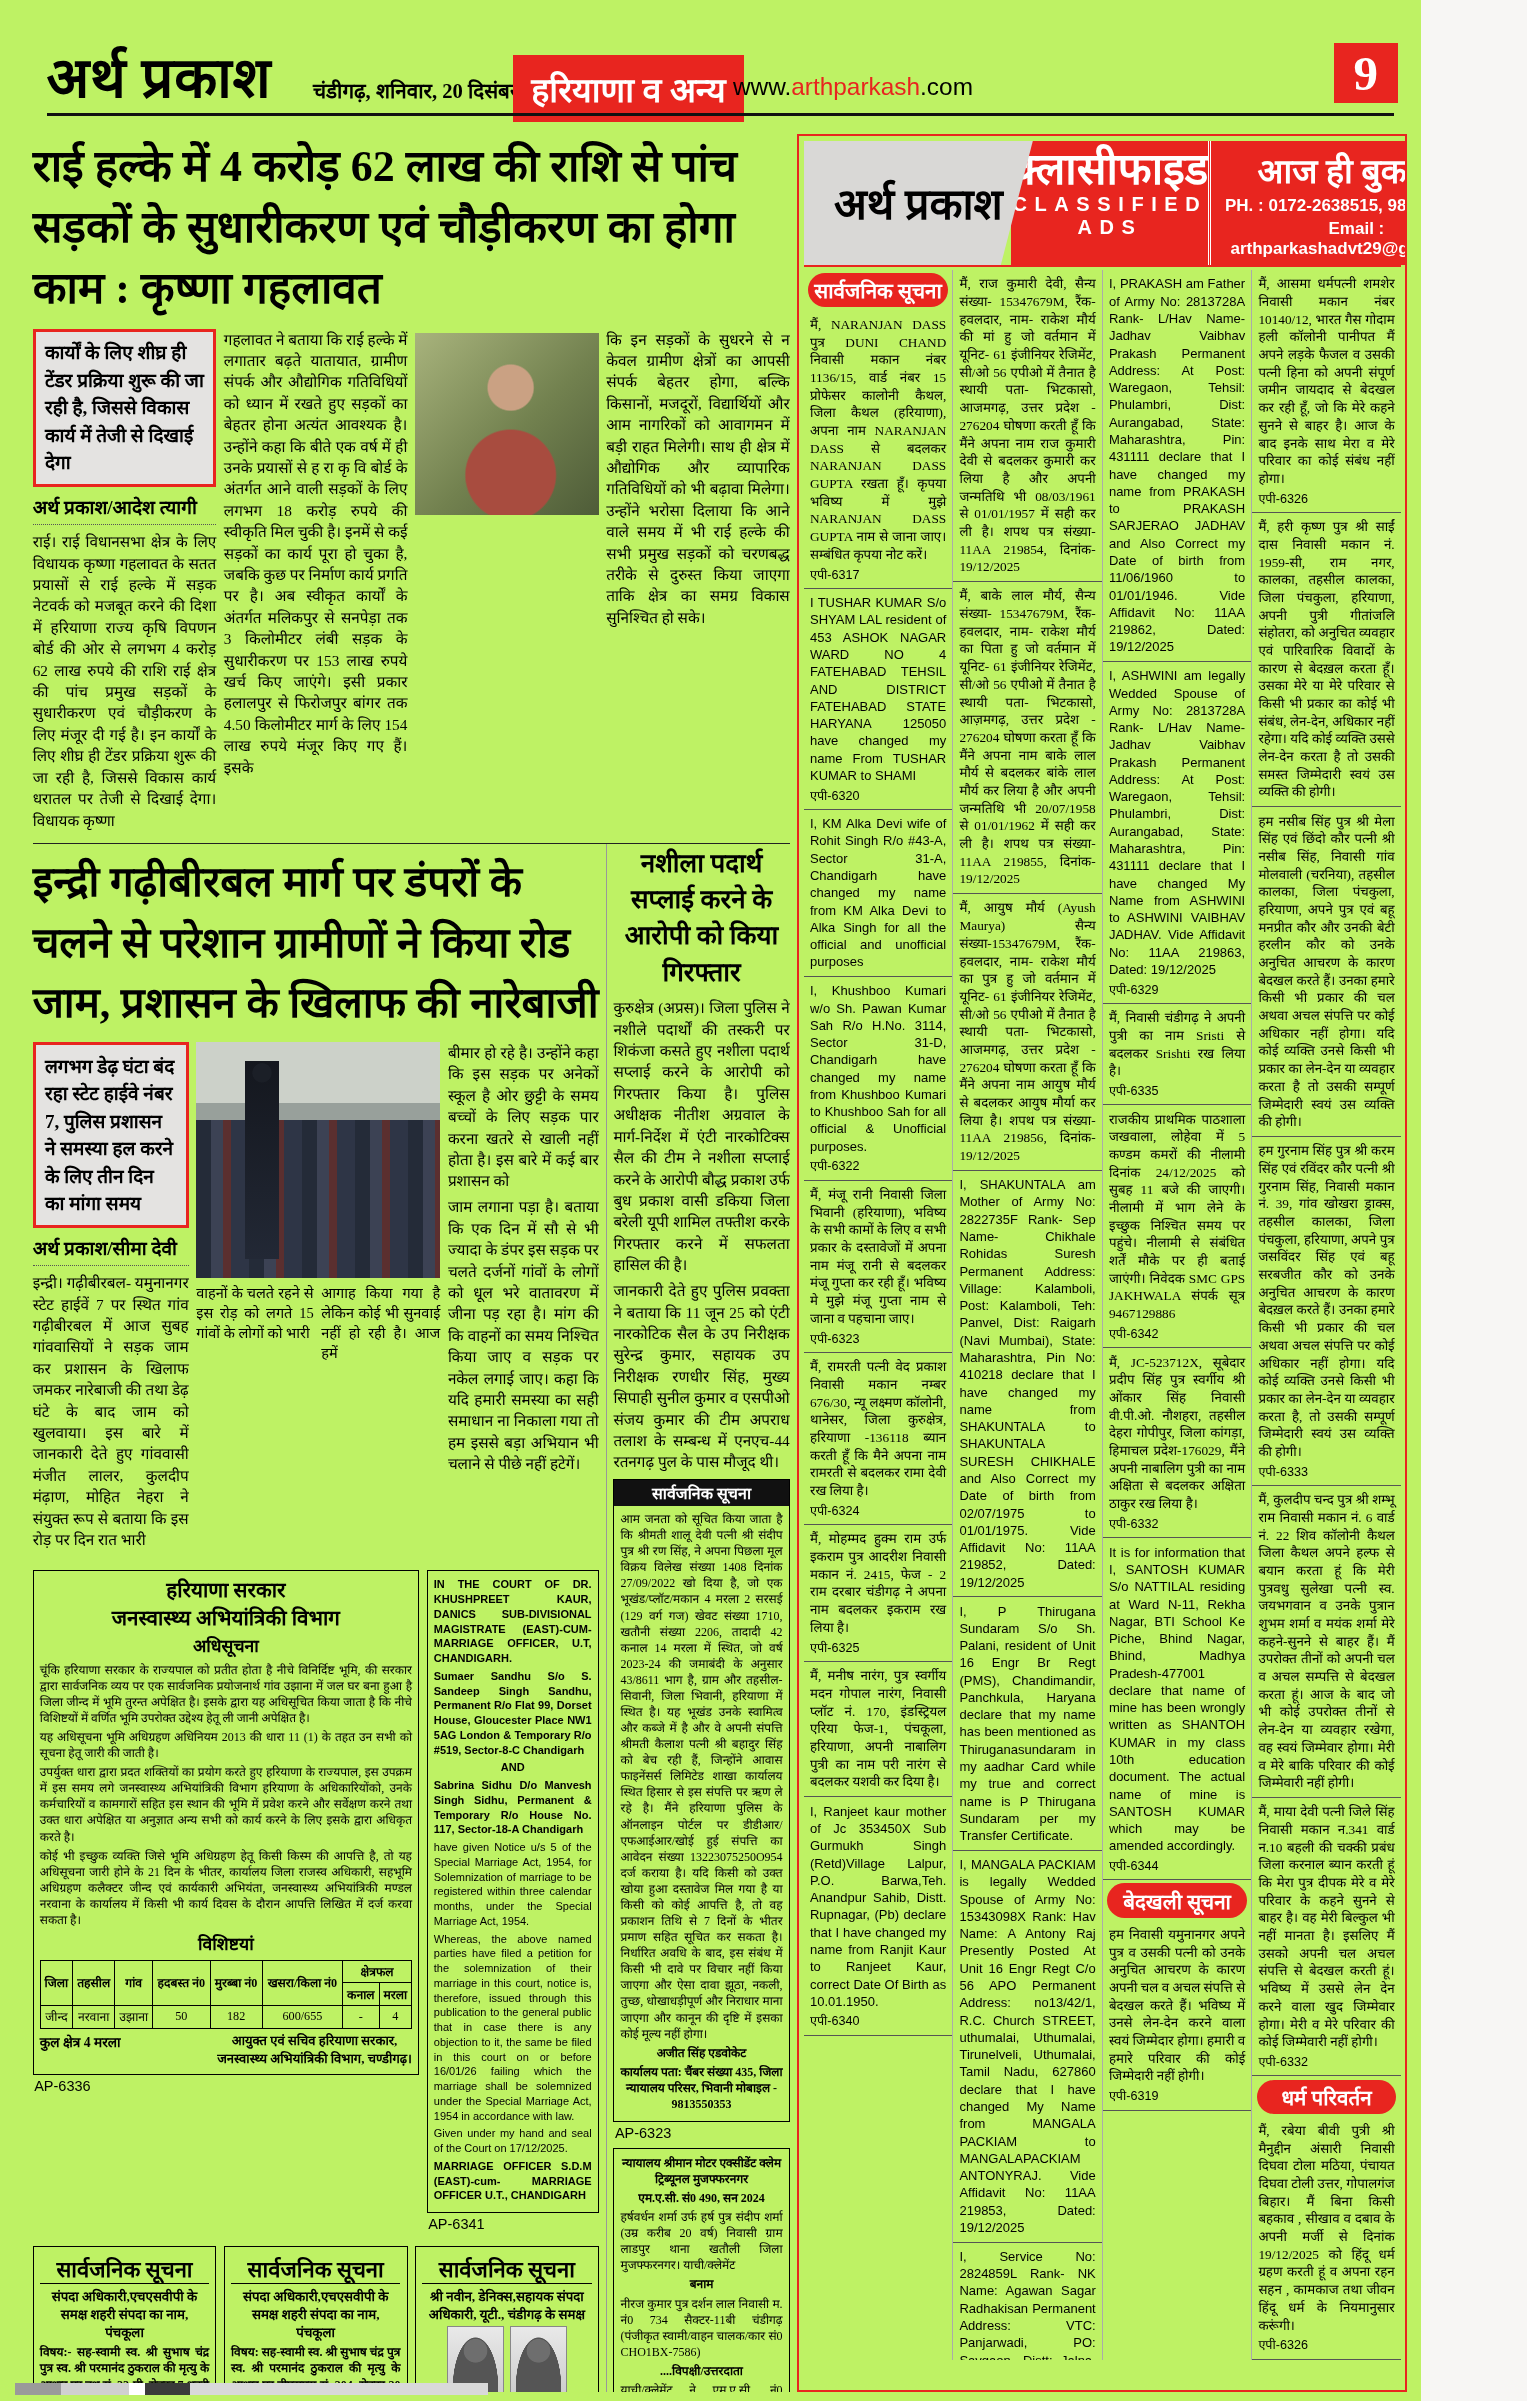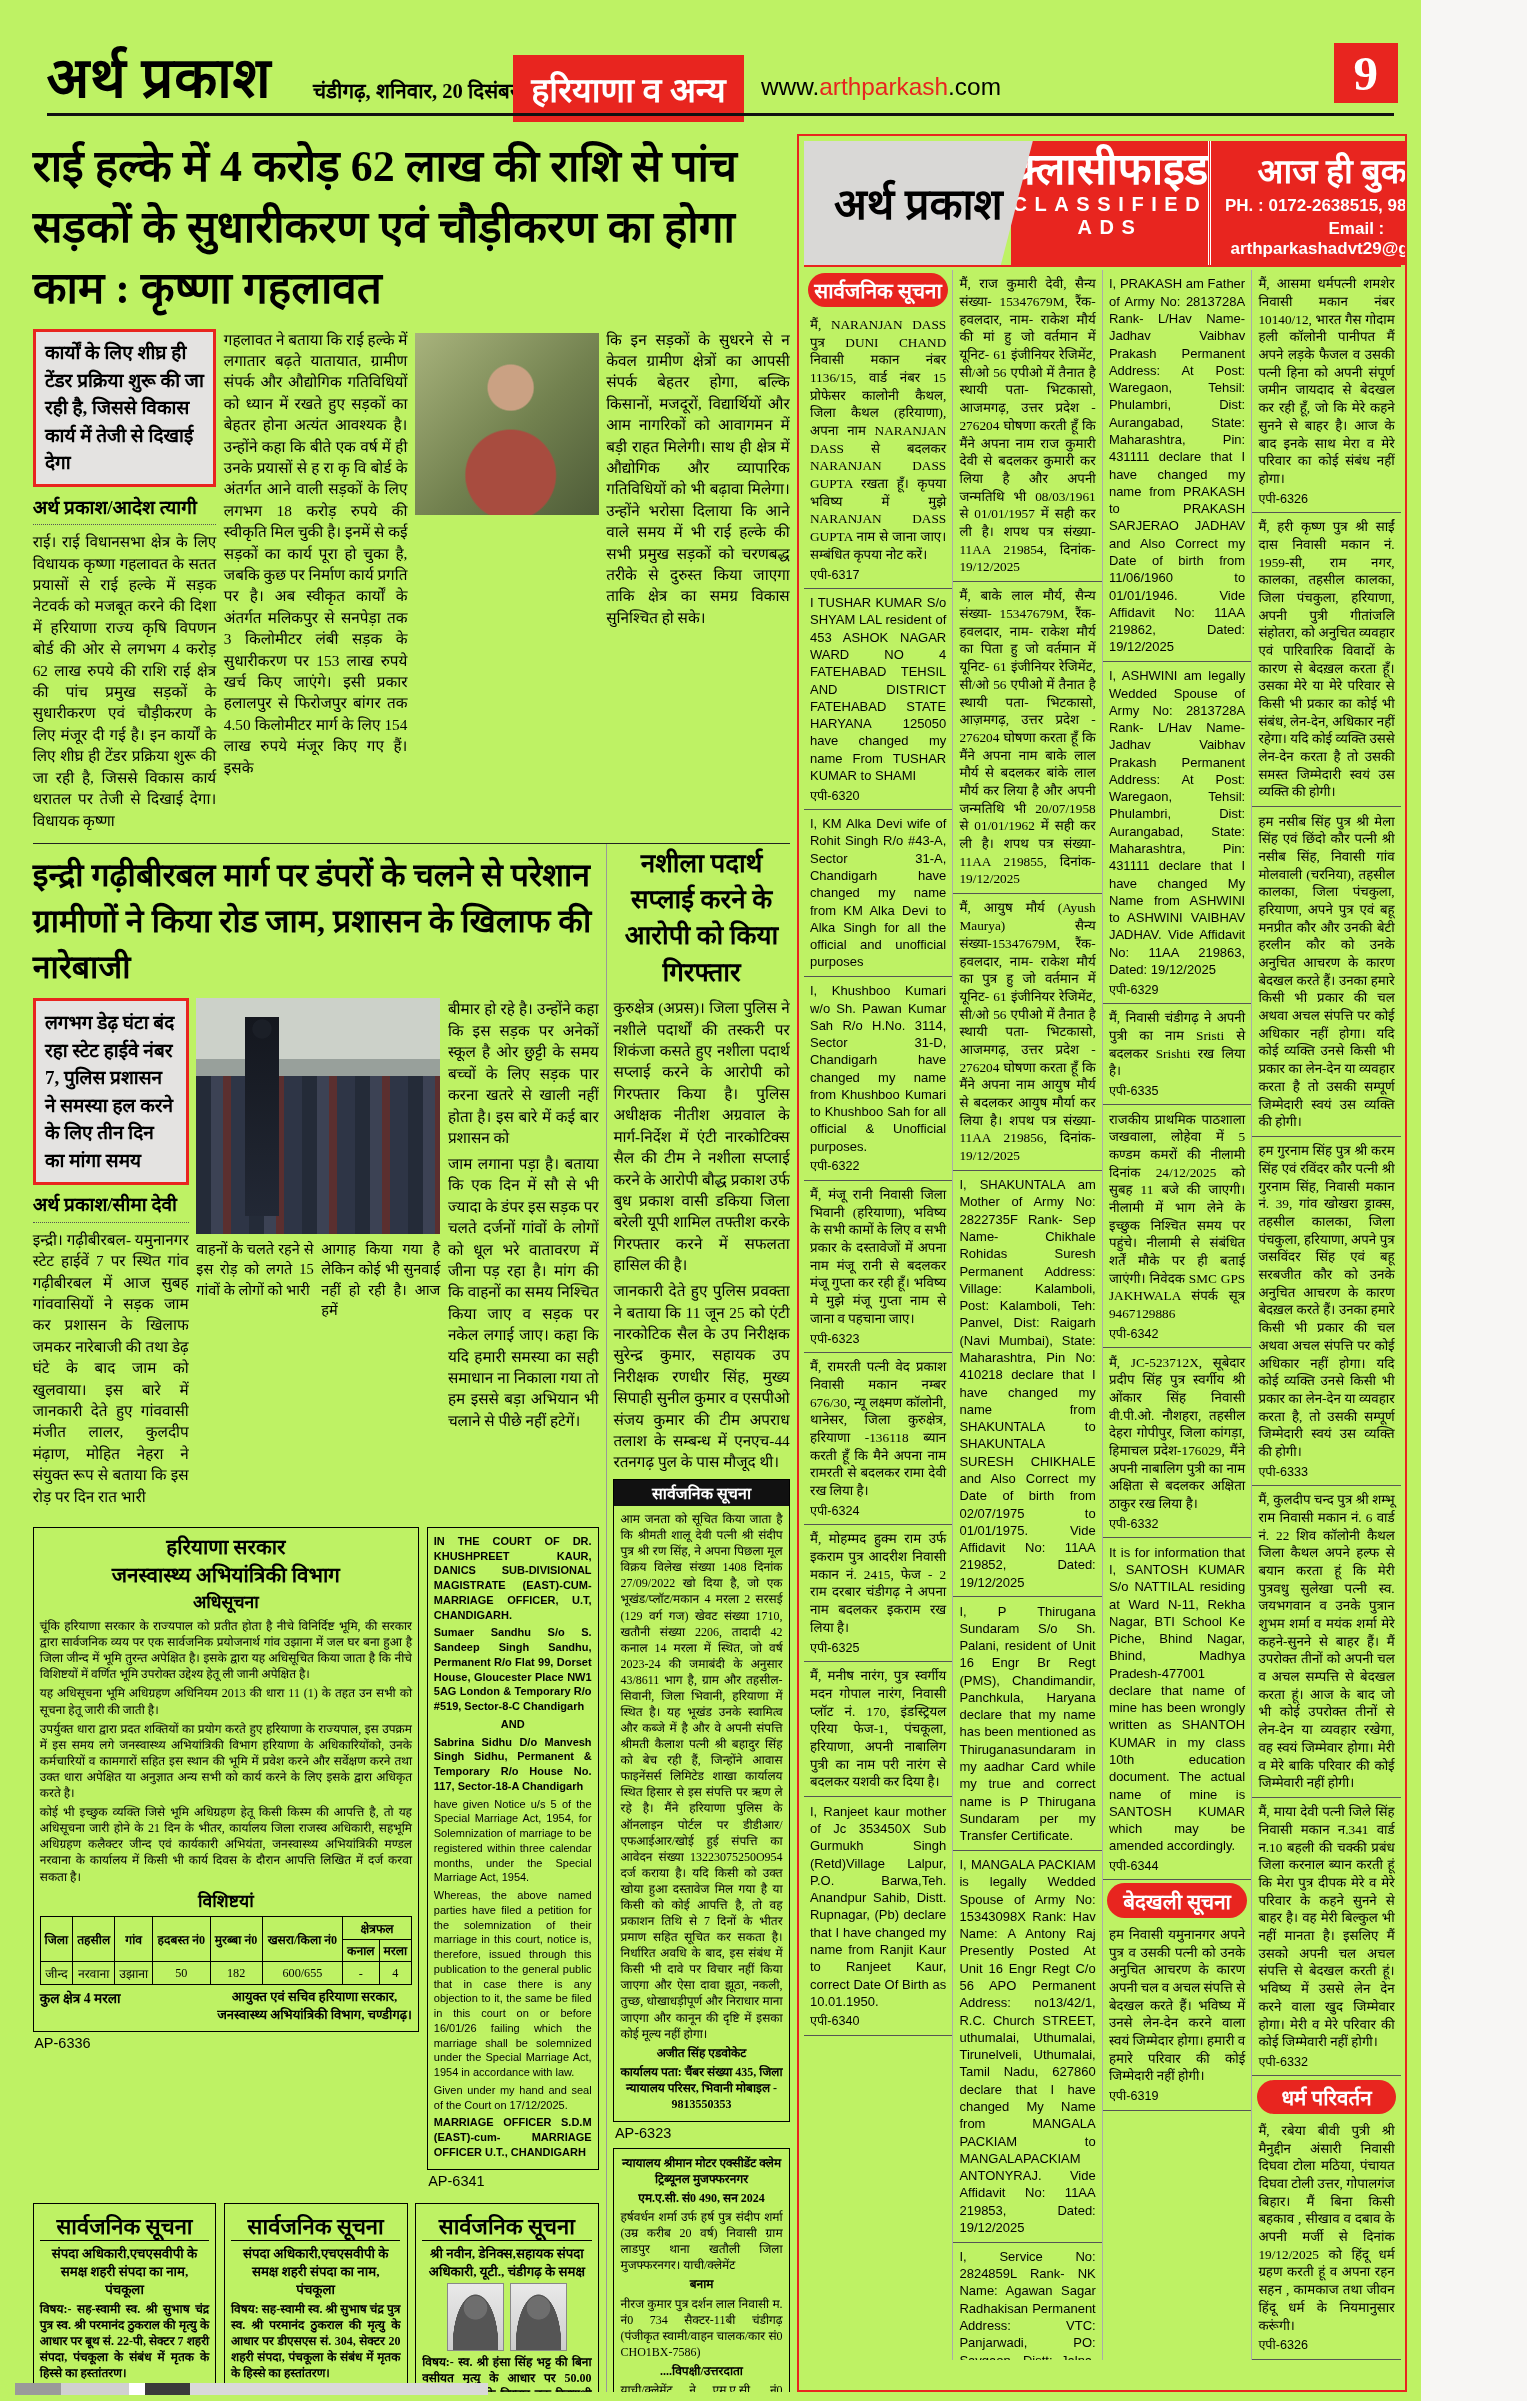--- a/index.html
+++ b/index.html
@@ -4,40 +4,40 @@
 <style>
   html,body{margin:0;padding:0;}
   body{width:1527px;height:2401px;background:#f7f6f4;font-family:"Liberation Serif",serif;color:#000;overflow:hidden;}
   .page{width:1402px;height:2401px;background:#bef264;position:relative;padding-left:19px;}
   .red{color:#e8251f;}
   
   header{position:relative;height:128px;}
   .logo{position:absolute;left:27.5px;top:37px;font-size:56px;font-weight:bold;letter-spacing:0.8px;}
   .m-date{position:absolute;left:294px;top:76px;font-size:20.6px;font-weight:bold;}
   .edition{position:absolute;left:494px;top:55px;background:#e8251f;color:#fff;font-size:34px;font-weight:bold;padding:10.7px 18.3px;}
-  .site{position:absolute;left:742px;top:73px;font-size:24.4px;font-family:"Liberation Sans",sans-serif;}
+  .site{position:absolute;left:714px;top:73px;font-size:24.4px;font-family:"Liberation Sans",sans-serif;}
   .pageno{position:absolute;right:23px;top:43px;background:#e8251f;color:#fff;font-size:49px;font-weight:bold;padding:1.5px 20px;}
   .m-rule{position:absolute;left:27.5px;right:27.5px;top:113px;border-top:3.1px solid #111;}
   
   .main{display:flex;gap:7.6px;padding:6.1px 13.7px 0 13.7px;height:2258px;overflow:hidden;}
   .left-half{width:757px;flex:none;}
   .right-half{flex:1;border:2.3px solid #e8251f;padding:4.6px;overflow:hidden;}
   
   h1.head1{font-size:44px;line-height:1.38;font-weight:bold;margin:3.1px 0 9.2px 0;}
   .lrow{display:flex;gap:7.6px;}
   .left-zone{width:566px;flex:none;}
   .narco-col{flex:1;border-left:0.8px solid #999;padding-left:6.1px;}
   .s1row{display:flex;gap:7.6px;border-bottom:1.5px solid #222;padding-bottom:7.6px;}
   .scol{flex:1;min-width:0;}
   .story p{font-size:15.3px;line-height:1.4;text-align:justify;margin:0 0 4.6px 0;}
   .hl-box{border:3.8px solid #e8251f;background:#e4e3e1;padding:7.6px 9.2px;font-size:19px;font-weight:bold;line-height:1.45;margin-bottom:6.1px;}
   .byline{font-size:19px;font-weight:bold;border-bottom:1.5px dotted #555;padding-bottom:4.6px;margin-bottom:6.1px;}
   .photo-portrait{width:100%;height:182px;margin-top:4.6px;background:radial-gradient(circle at 52% 30%,#caa183 0 14%,rgba(0,0,0,0) 15%),radial-gradient(circle at 52% 78%,#a84c3f 0 26%,rgba(0,0,0,0) 27%),linear-gradient(135deg,#a8b37c,#72814f 55%,#4e5c38);}
   
-  h2.head2{font-size:32px;line-height:1.45;font-weight:bold;margin:7.6px 0;}
+  h2.head2{font-size:42px;line-height:1.45;font-weight:bold;margin:7.6px 0;}
   .photo-protest{width:100%;height:236px;position:relative;background:linear-gradient(#ccd1c9 0 26%,#98a09b 26% 33%,rgba(0,0,0,0) 33%),repeating-linear-gradient(90deg,#242b38 0 15.3px,#3c4254 15.3px 27.5px,#5b2f2f 27.5px 35px,#2e3546 35px 53px);}
   .photo-protest:after{content:"";position:absolute;left:20%;top:8%;width:14%;height:84%;background:radial-gradient(circle at 50% 6%,#1b1f27 0 9.2px,rgba(0,0,0,0) 10px),linear-gradient(#14171e,#222835);}
   .caps{display:flex;gap:7.6px;margin-top:4.6px;}
   .caps p{font-size:14.5px;}
   
   h3.head3{font-size:26px;line-height:1.4;font-weight:bold;margin:1.5px 0 6.1px 0;text-align:center;}
   
   .nrow{display:flex;gap:7.6px;margin-top:7.6px;align-items:flex-start;}
   .nbox{border:1.5px solid #000;padding:6.1px;}
   .nbox p{font-size:12px;line-height:1.34;text-align:justify;margin:0 0 3.1px 0;}

